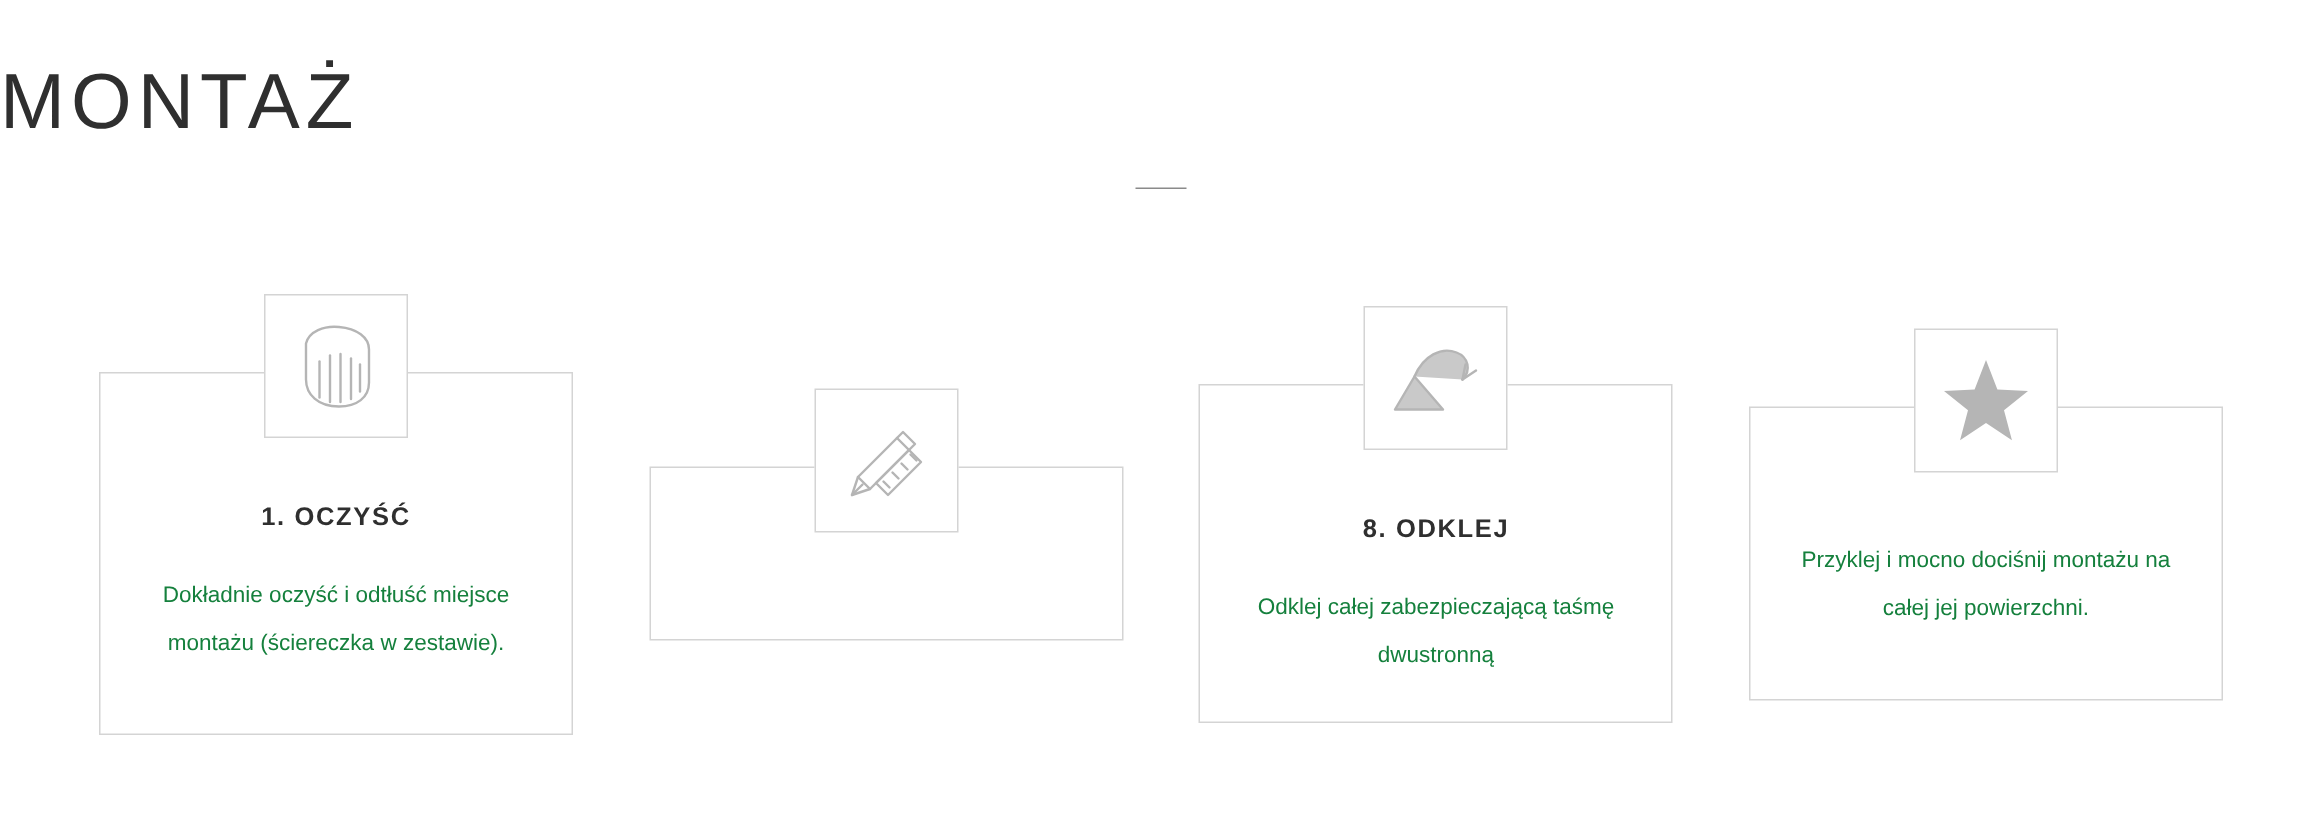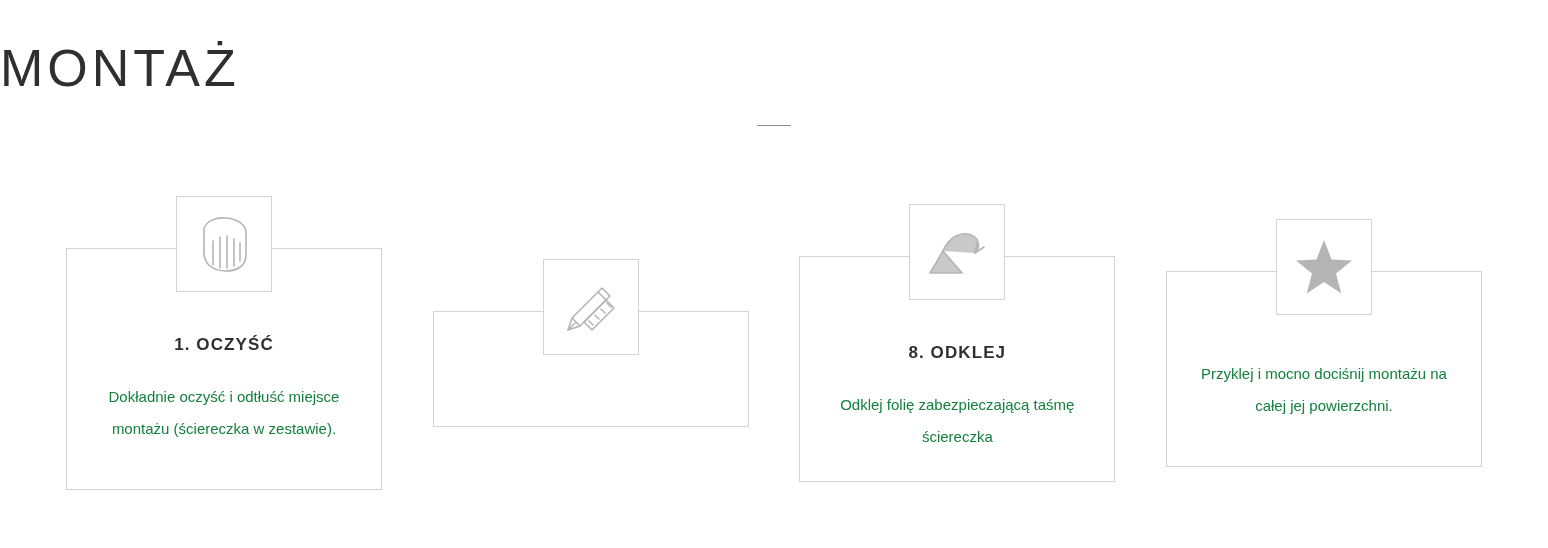--- a/index.html
+++ b/index.html
@@ -158,21 +158,21 @@
           <path d="M3 46 L35 46 L16 24 Z" fill="#c9c9c9" stroke="none"></path>
           <path d="M3 46 L35 46 L16 24 Z"></path>
           <path d="M16 24 C22 10, 34 4, 44 8 C52 11, 54 20, 48 26" fill="#c9c9c9" stroke="none"></path>
           <path d="M16 24 C22 10, 34 4, 44 8 C52 11, 54 20, 48 26"></path>
           <path d="M48 26 L57 20"></path>
           <path d="M48 26 L50 16"></path>
         </svg>
       </div>
       <div class="card">
         <div class="step-title">8. ODKLEJ</div>
-        <p class="step-desc">Odklej folię zabezpieczającą taśmę ściereczka</p>
+        <p class="step-desc">Odklej całej zabezpieczającą taśmę dwustronną</p>
       </div>
     </div>
 
     <div class="step">
       <div class="icon-box">
         <svg width="60" height="58" viewBox="0 0 60 58" fill="#b5b5b5">
           <polygon points="30,2 37.6,21.6 58,22.6 42,35.5 47.3,55.5 30,44 12.7,55.5 18,35.5 2,22.6 22.4,21.6"></polygon>
         </svg>
       </div>
       <div class="card tall">

